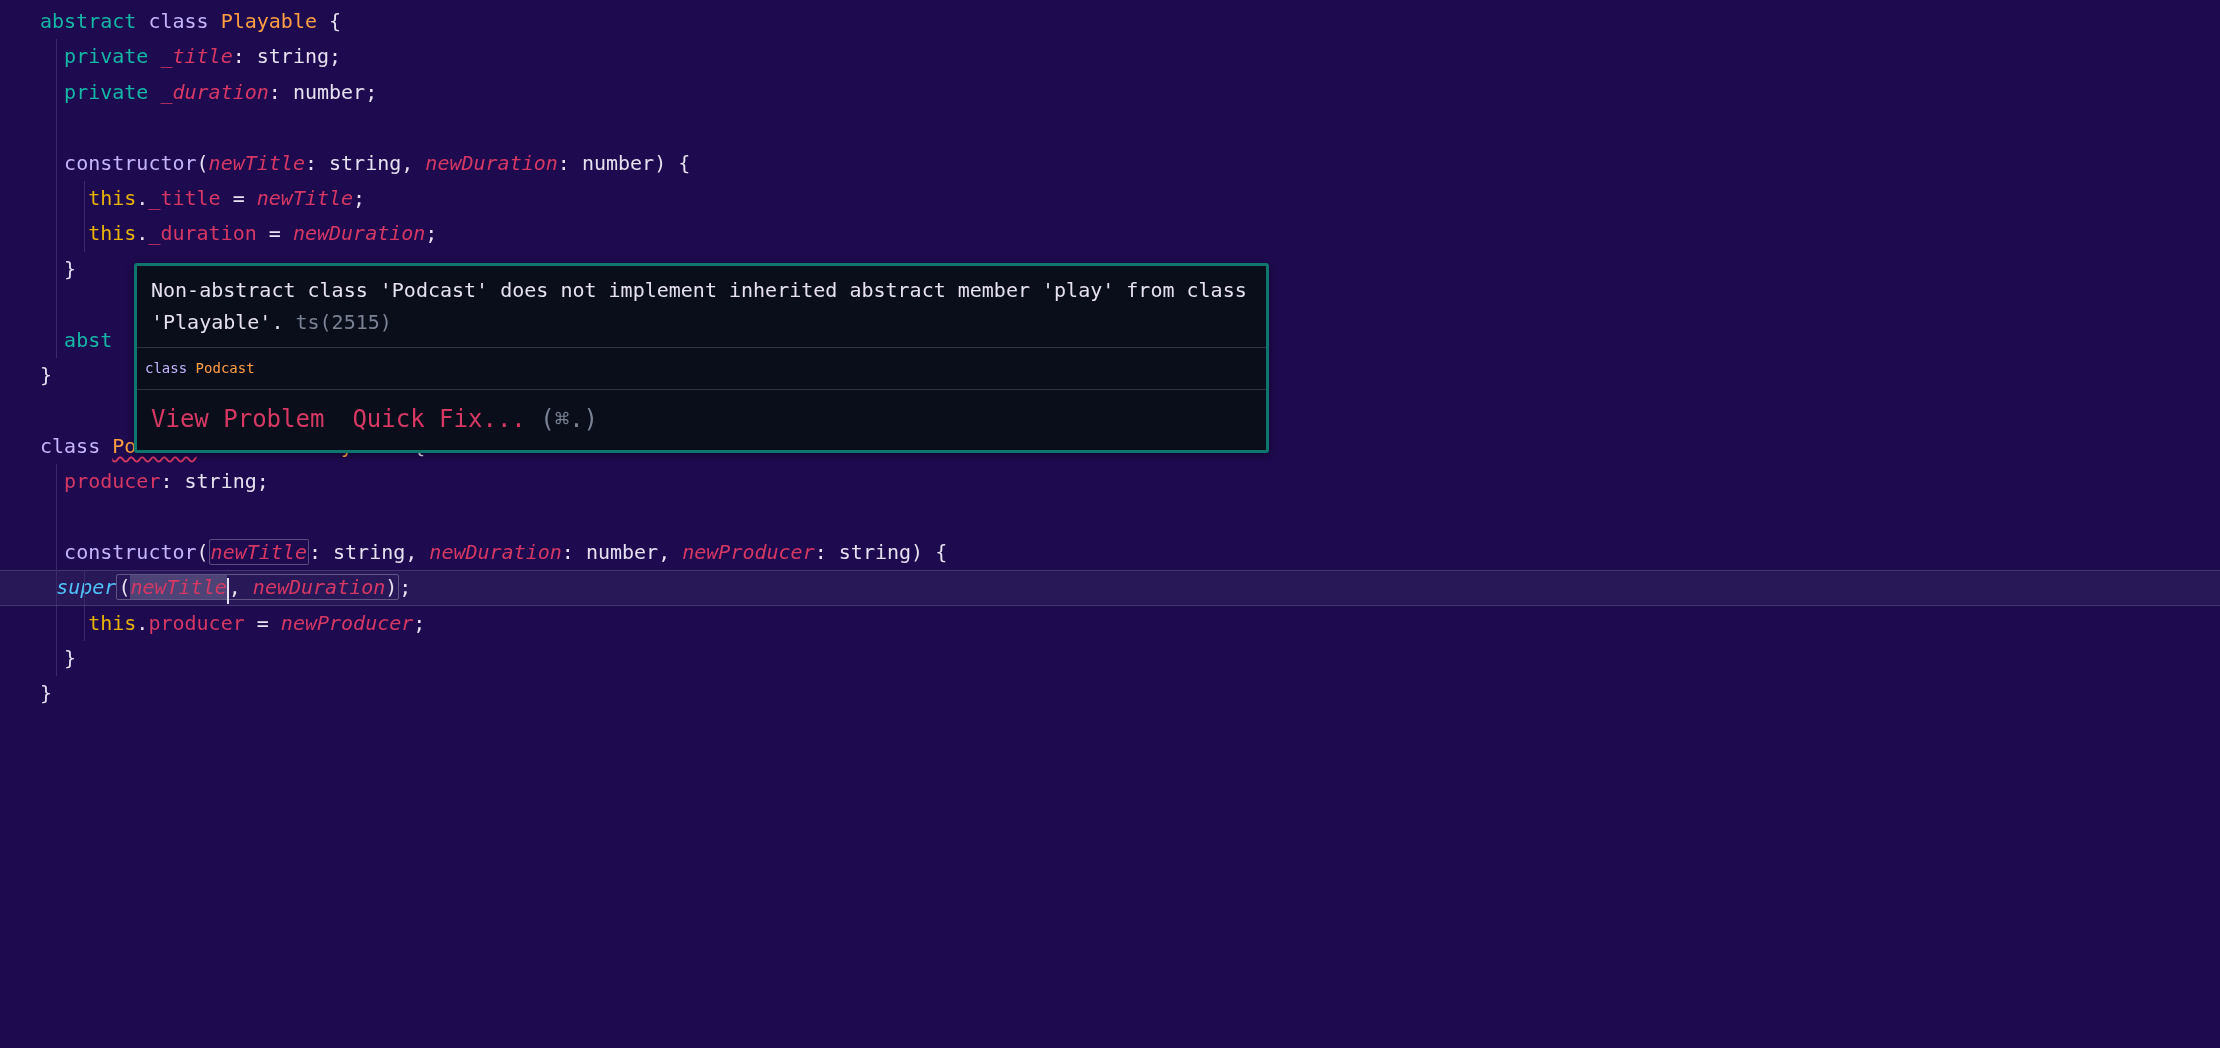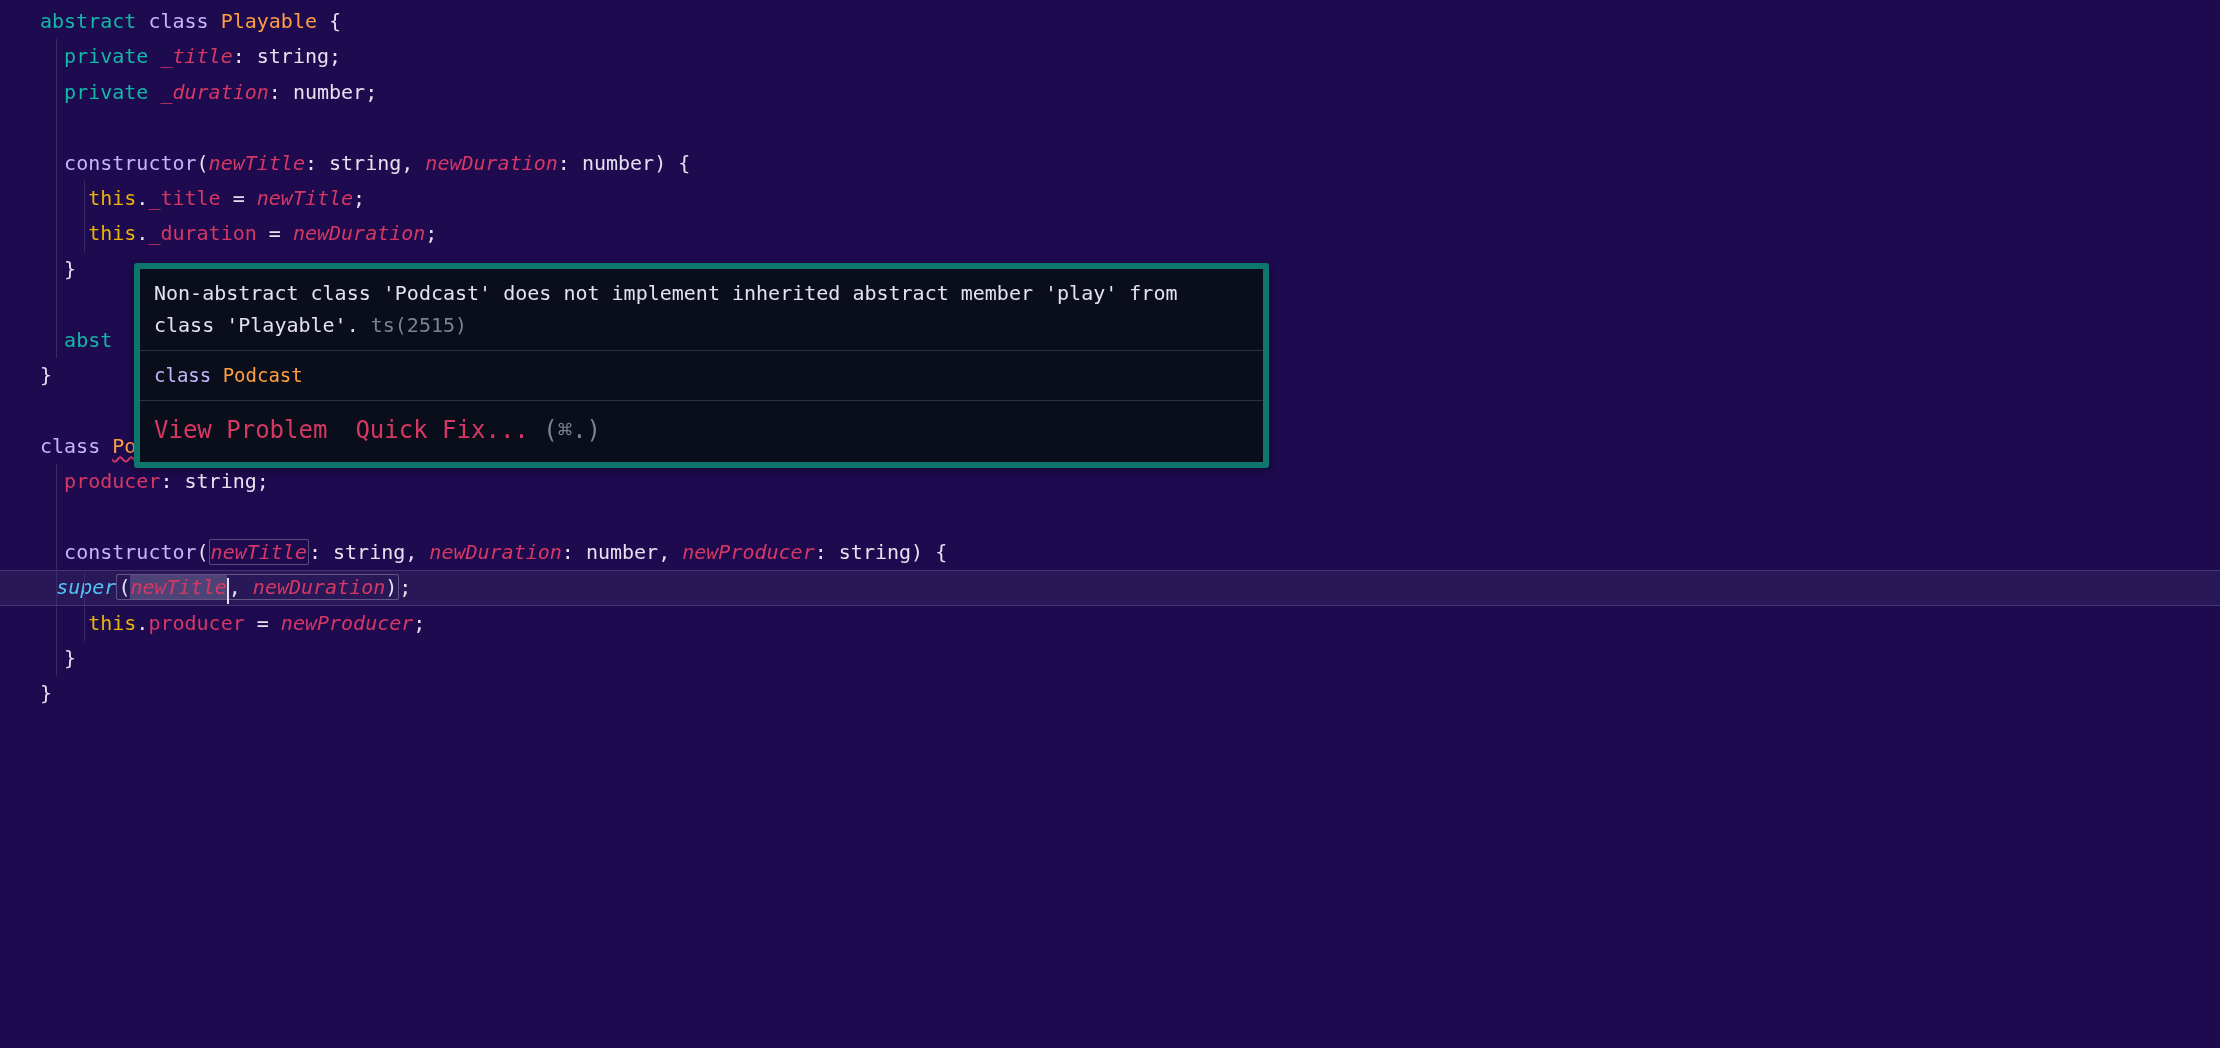--- a/index.html
+++ b/index.html
@@ -90,37 +90,37 @@
       position: relative; top: 2px;
     }
 
     
     .hover {
       position: absolute;
       left: 134px;
       top: 259px;
       width: 1135px;
       background: #0a0e1a;
-      border: 6px solid #0f766e;
+      border: 3px solid #0f766e;
       border-radius: 3px;
       z-index: 10;
       font-family: 'Menlo', 'Monaco', 'Consolas', monospace;
       box-shadow: 0 2px 8px rgba(0,0,0,0.4);
     }
     .hover-msg {
       padding: 8px 14px 8px 14px;
       color: #e6e1f0;
       line-height: 1.62;
       font-size: 20px;
     }
     .hover-errcode { color: #7a8294; }
     .hover-sep { height: 1px; background: #2b3244; }
     .hover-sig {
-      padding: 8px 14px 8px 14px;
-      font-size: 19px;
+      padding: 8px 14px 8px 8px;
+      font-size: 14px;
     }
     .hover-actions {
       padding: 8px 14px 10px 14px;
       font-size: 24px;
     }
     .hover-action {
       color: #d63864;
       margin-right: 28px;
     }
     .hover-shortcut { color: #7a8294; }

